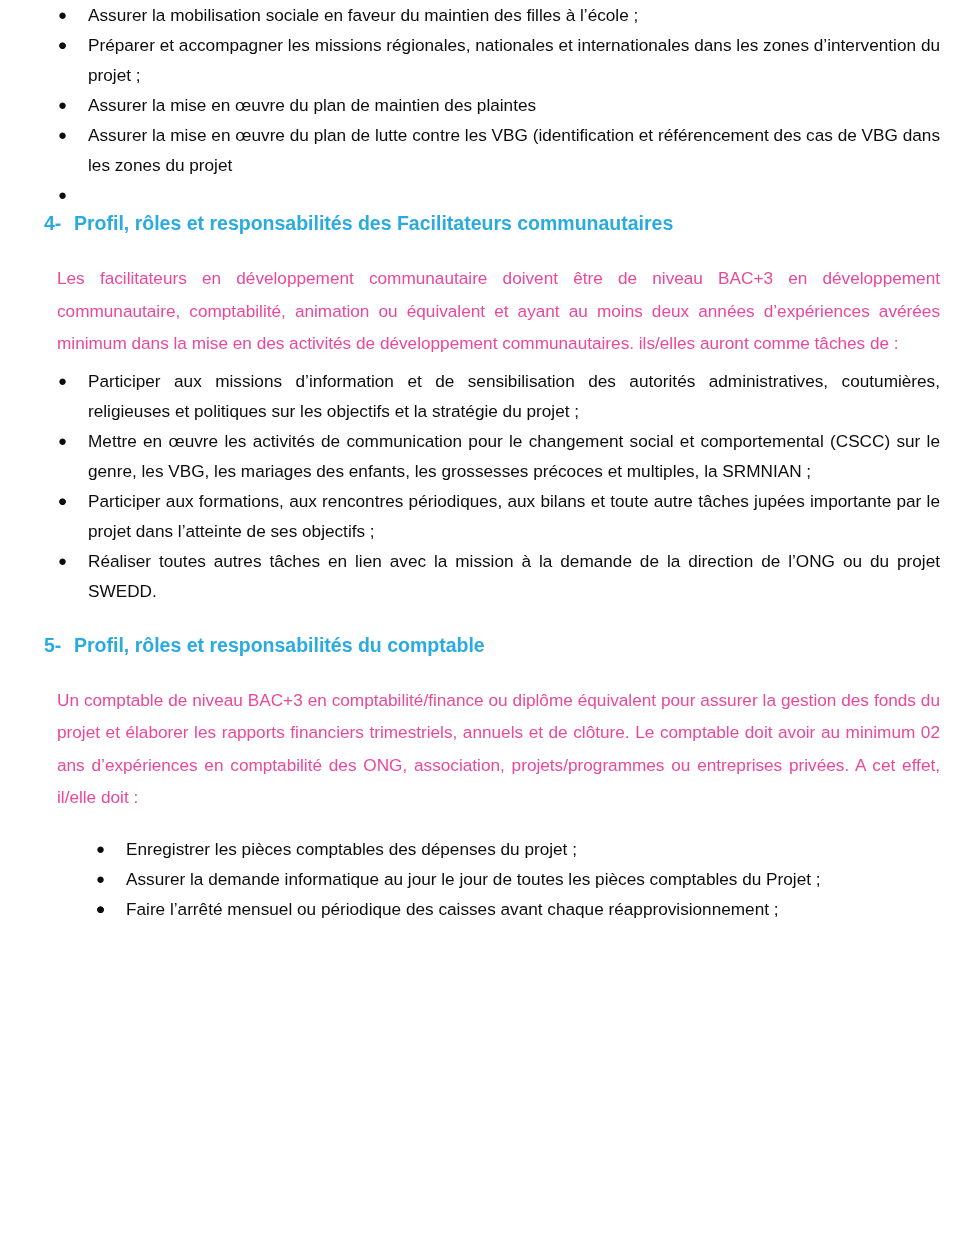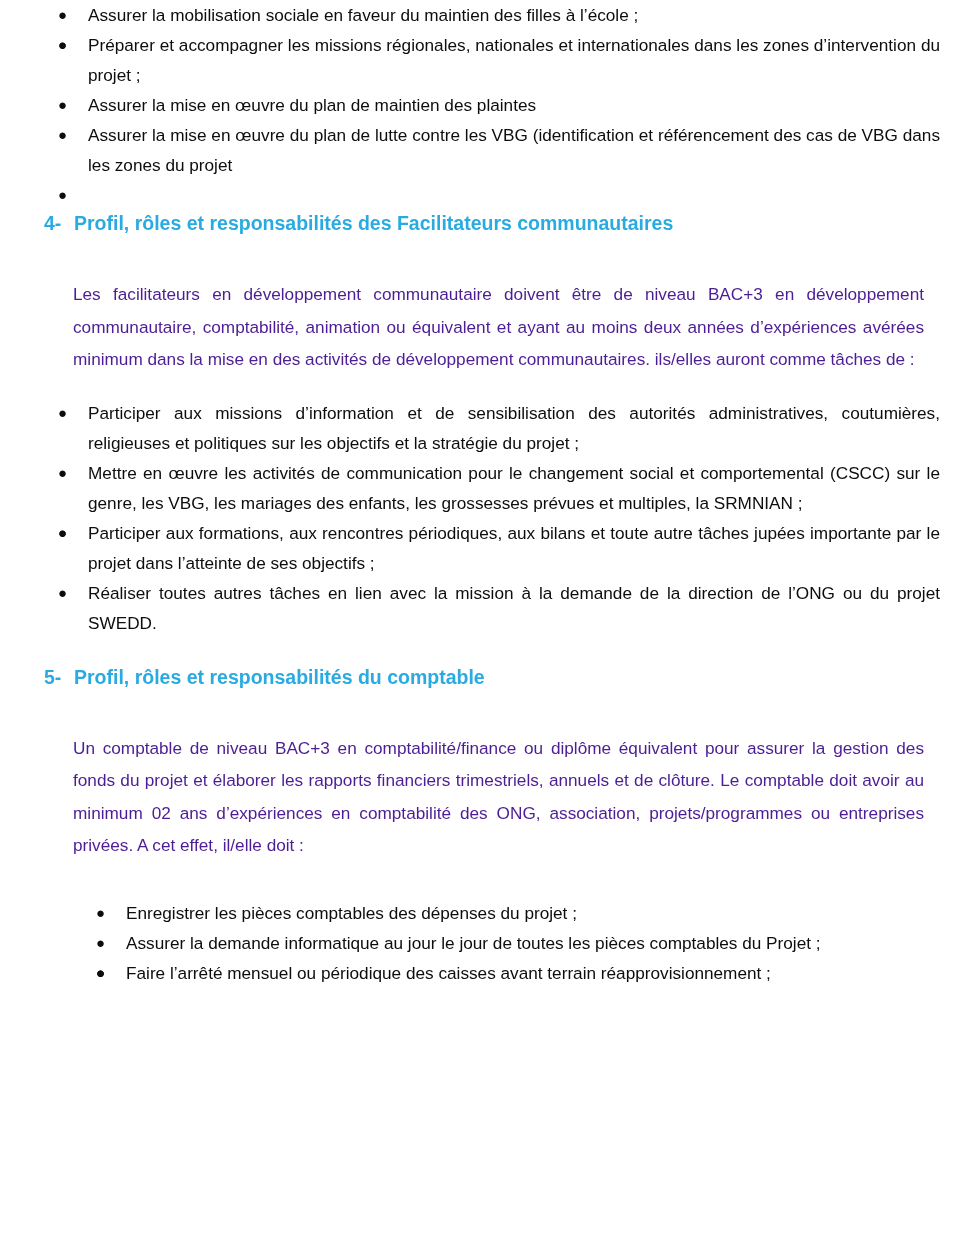--- a/index.html
+++ b/index.html
@@ -73,22 +73,22 @@
   .section-heading .num {
     display: inline-block;
     min-width: 30px;
   }
 
   
   .para {
     font-size: 17.2px;
     line-height: 32.5px;
     text-align: justify;
-    color: #4c1d95;
-    margin: 16px;
+    color: #ec4899;
+    margin: 0;
     padding-left: 57px;
     padding-right: 20px;
   }
 
   
   .sp-2  { height: 2px; }
   .sp-6  { height: 6px; }
   .sp-18 { height: 18px; }
   .sp-26 { height: 26px; }
   .sp-30 { height: 30px; }
@@ -135,21 +135,21 @@
 
   <div class="sp-6"></div>
 
   <ul class="bullet-list level-1">
     <li class="bullet-item">
       <span class="dot">●</span>
       <span>Participer aux missions d’information et de sensibilisation des autorités administratives, coutumières, religieuses et politiques sur les objectifs et la stratégie du projet ;</span>
     </li>
     <li class="bullet-item">
       <span class="dot">●</span>
-      <span>Mettre en œuvre les activités de communication pour le changement social et comportemental (CSCC) sur le genre, les VBG, les mariages des enfants, les grossesses prévues et multiples, la SRMNIAN ;</span>
+      <span>Mettre en œuvre les activités de communication pour le changement social et comportemental (CSCC) sur le genre, les VBG, les mariages des enfants, les grossesses précoces et multiples, la SRMNIAN ;</span>
     </li>
     <li class="bullet-item">
       <span class="dot">●</span>
     </li>
     <li class="bullet-item">
       <span class="dot">●</span>
       <span>Participer aux formations, aux rencontres périodiques, aux bilans et toute autre tâches jupées importante par le projet dans l’atteinte de ses objectifs ;</span>
     </li>
     <li class="bullet-item">
       <span class="dot">●</span>
@@ -182,17 +182,17 @@
       <span>Assurer la demande informatique au jour le jour de toutes les pièces comptables du Projet ;</span>
     </li>
     <li class="bullet-item nojustify">
       <span class="dot">●</span>
     </li>
     <li class="bullet-item nojustify">
       <span class="dot">●</span>
     </li>
     <li class="bullet-item nojustify">
       <span class="dot">●</span>
-      <span>Faire l’arrêté mensuel ou périodique des caisses avant terrain réapprovisionnement ;</span>
+      <span>Faire l’arrêté mensuel ou périodique des caisses avant chaque réapprovisionnement ;</span>
     </li>
   </ul>
 
 </div>
 
 </body></html>

